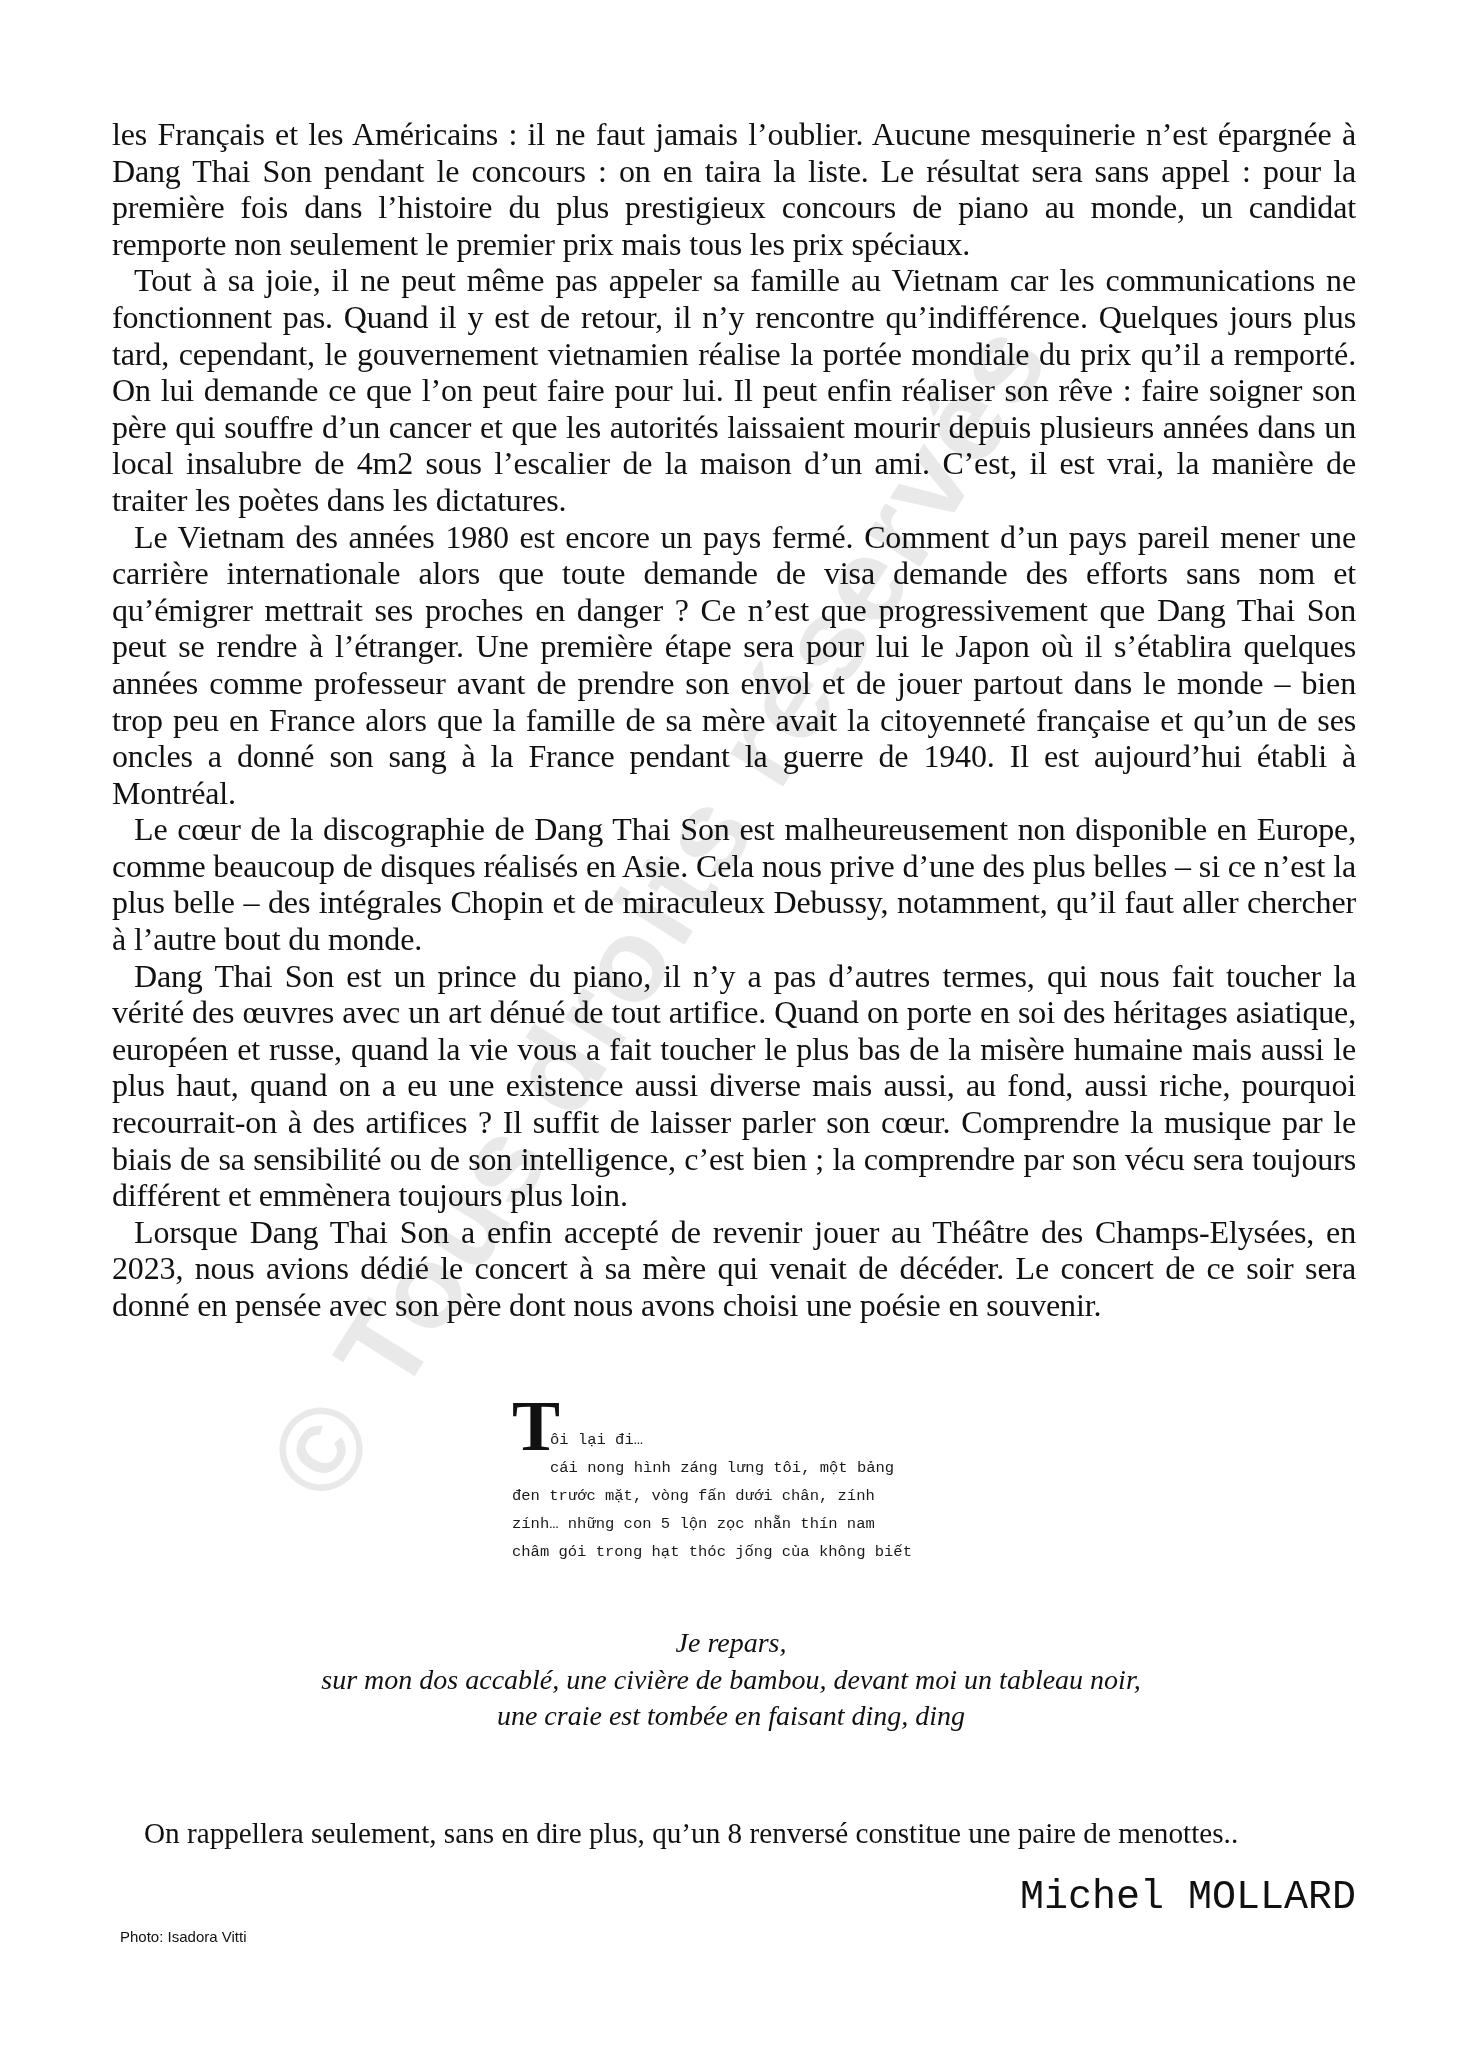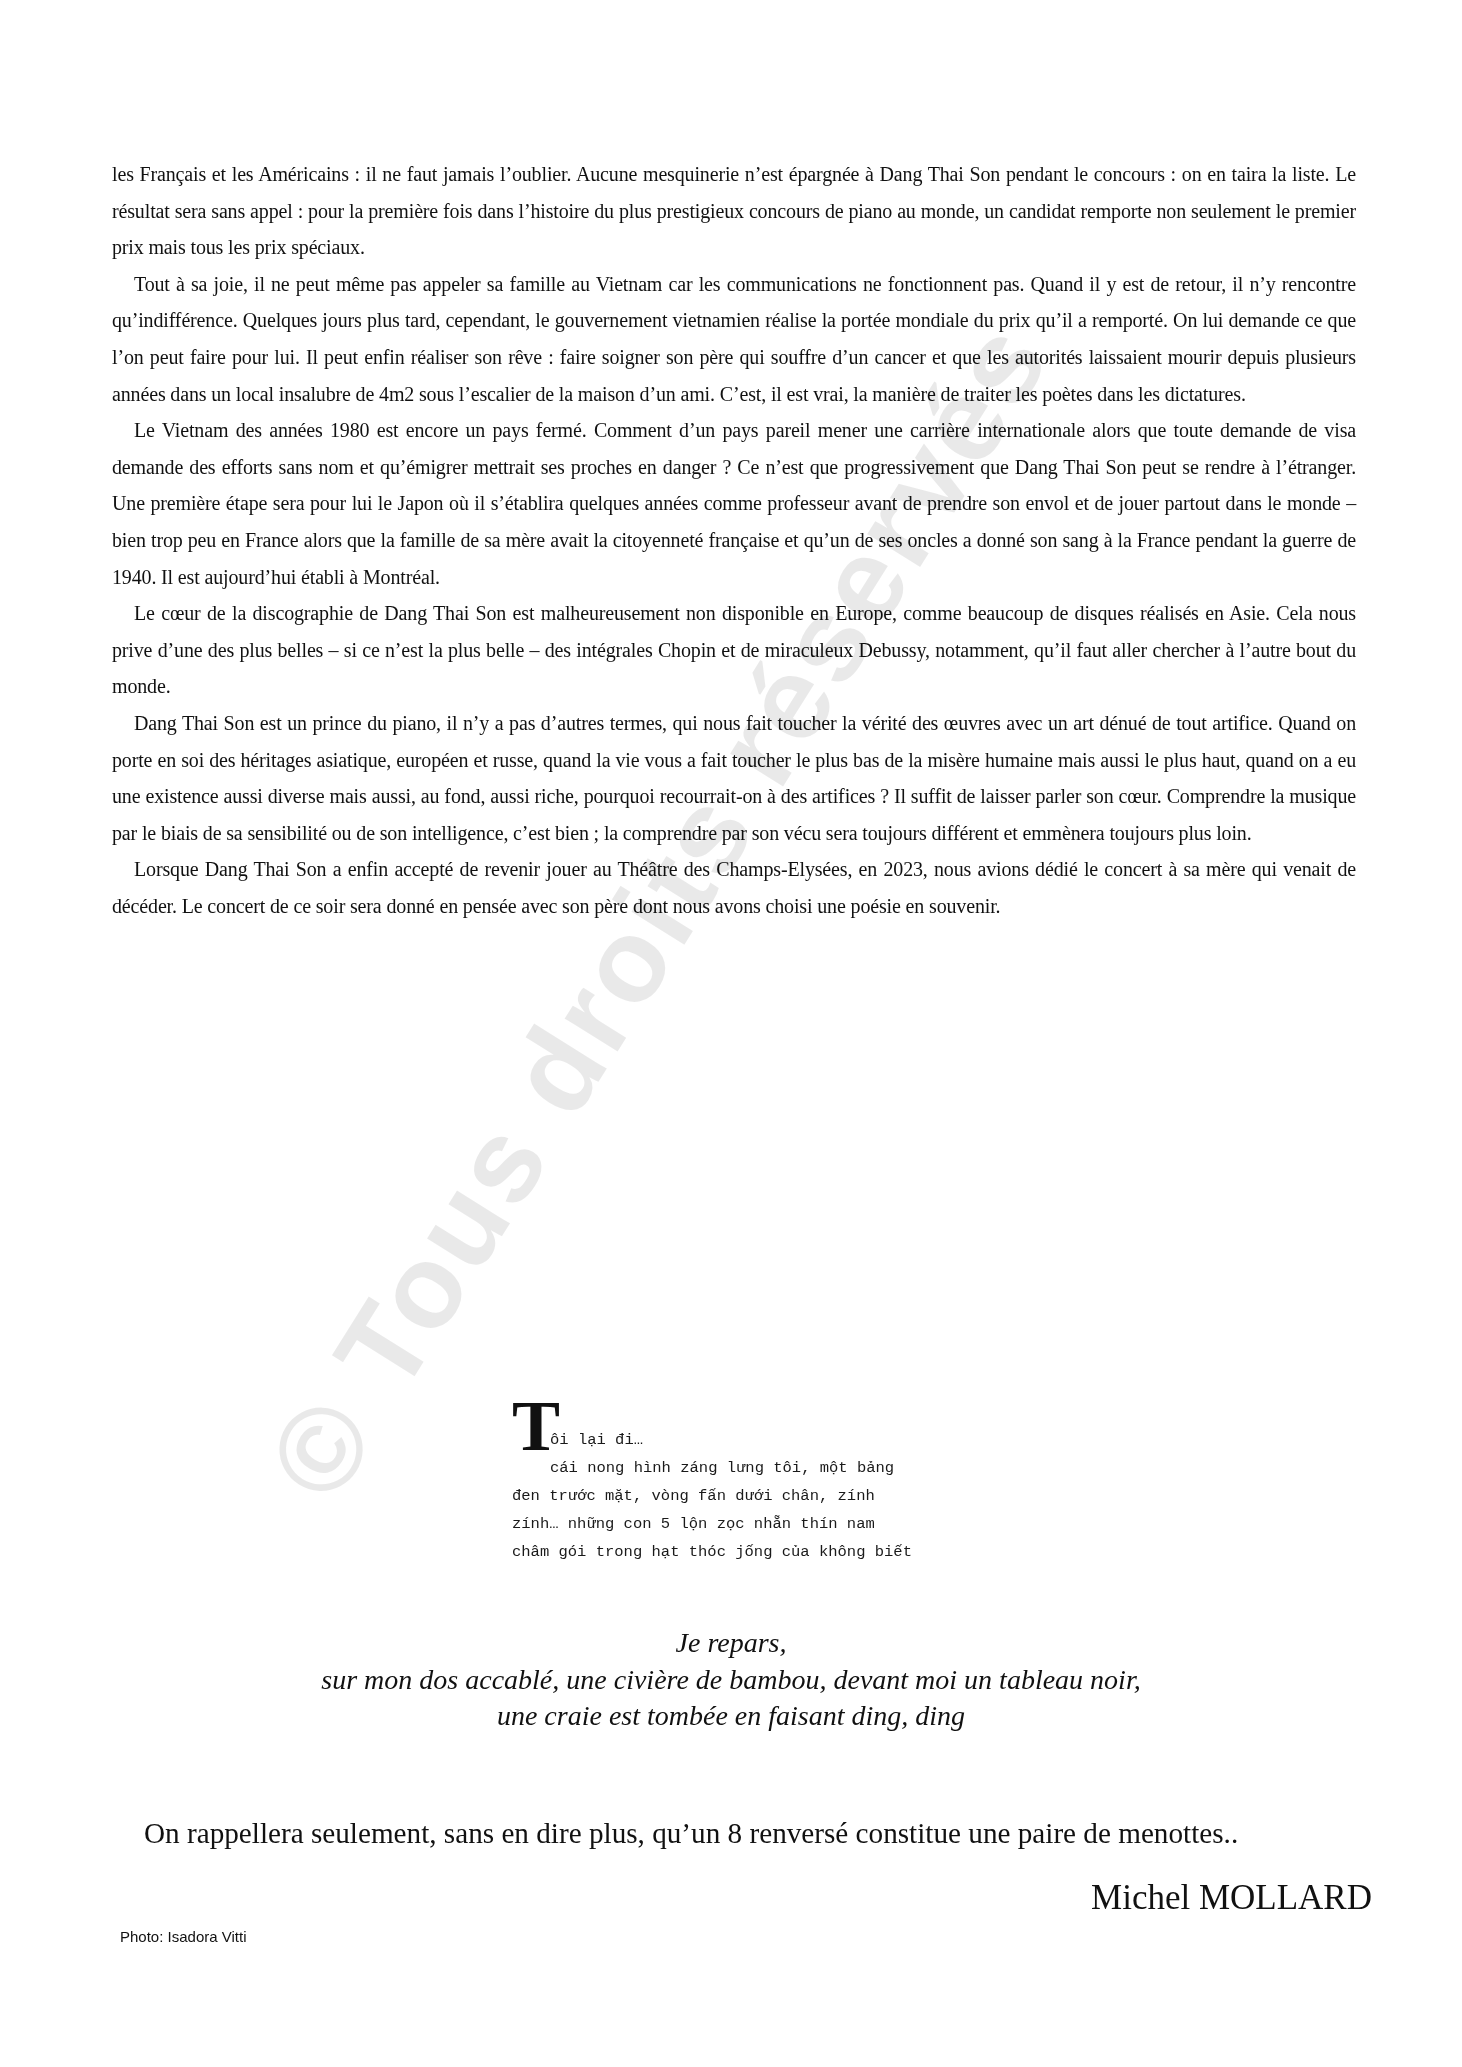--- a/index.html
+++ b/index.html
@@ -4,23 +4,22 @@
 <style>
   html, body { margin: 0; padding: 0; background: #ffffff; }
   body { width: 1462px; height: 2067px; position: relative; overflow: hidden; }
   .page {
     position: absolute; left: 0; top: 0; width: 1462px; height: 2067px;
     background: #ffffff; color: #111111;
   }
   .body-text {
     position: absolute; left: 112px; top: 116px; width: 1244px;
     font-family: "Liberation Serif", "DejaVu Serif", serif;
-    font-size: 20px; line-height: 36.6px; text-align: justify;
+    font-size: 32px; line-height: 36.6px; text-align: justify;
     letter-spacing: -0.15px;
-    margin-top: 40px;
   }
   .body-text p { margin: 0; text-indent: 0; }
   .body-text p.indent { text-indent: 22px; }
   .watermark {
     position: absolute; left: 240px; top: 1450px;
     transform-origin: 0 0; transform: rotate(-58deg);
     font-family: "Liberation Sans", "DejaVu Sans", sans-serif;
     font-size: 118px; font-weight: bold; letter-spacing: 4px;
     color: rgba(0,0,0,0.085); white-space: nowrap; pointer-events: none;
     z-index: 5;
@@ -44,23 +43,23 @@
     font-family: "Liberation Serif", "DejaVu Serif", serif; font-style: italic;
     font-size: 28px; line-height: 36.5px; color: #111;
   }
   .closing {
     position: absolute; left: 112px; top: 1805px; width: 1244px;
     font-family: "Liberation Serif", "DejaVu Serif", serif;
     font-size: 29.2px; line-height: 36.6px; text-align: justify; text-align-last: left;
   }
   .closing p { margin: 10px; text-indent: 22px; }
   .signature {
-    position: absolute; right: 90px; top: 1880px;
-    font-family: Liberation Serif, serif;
-    font-size: 35px; line-height: 36px;
+    position: absolute; right: 106px; top: 1880px;
+    font-family: Liberation Mono, monospace;
+    font-size: 40px; line-height: 36px;
   }
   .credit {
     position: absolute; left: 120px; top: 1927px;
     font-family: Liberation Sans, sans-serif;
     font-size: 15px; line-height: 20px;
   }
 </style>
 </head>
 <body>
 

